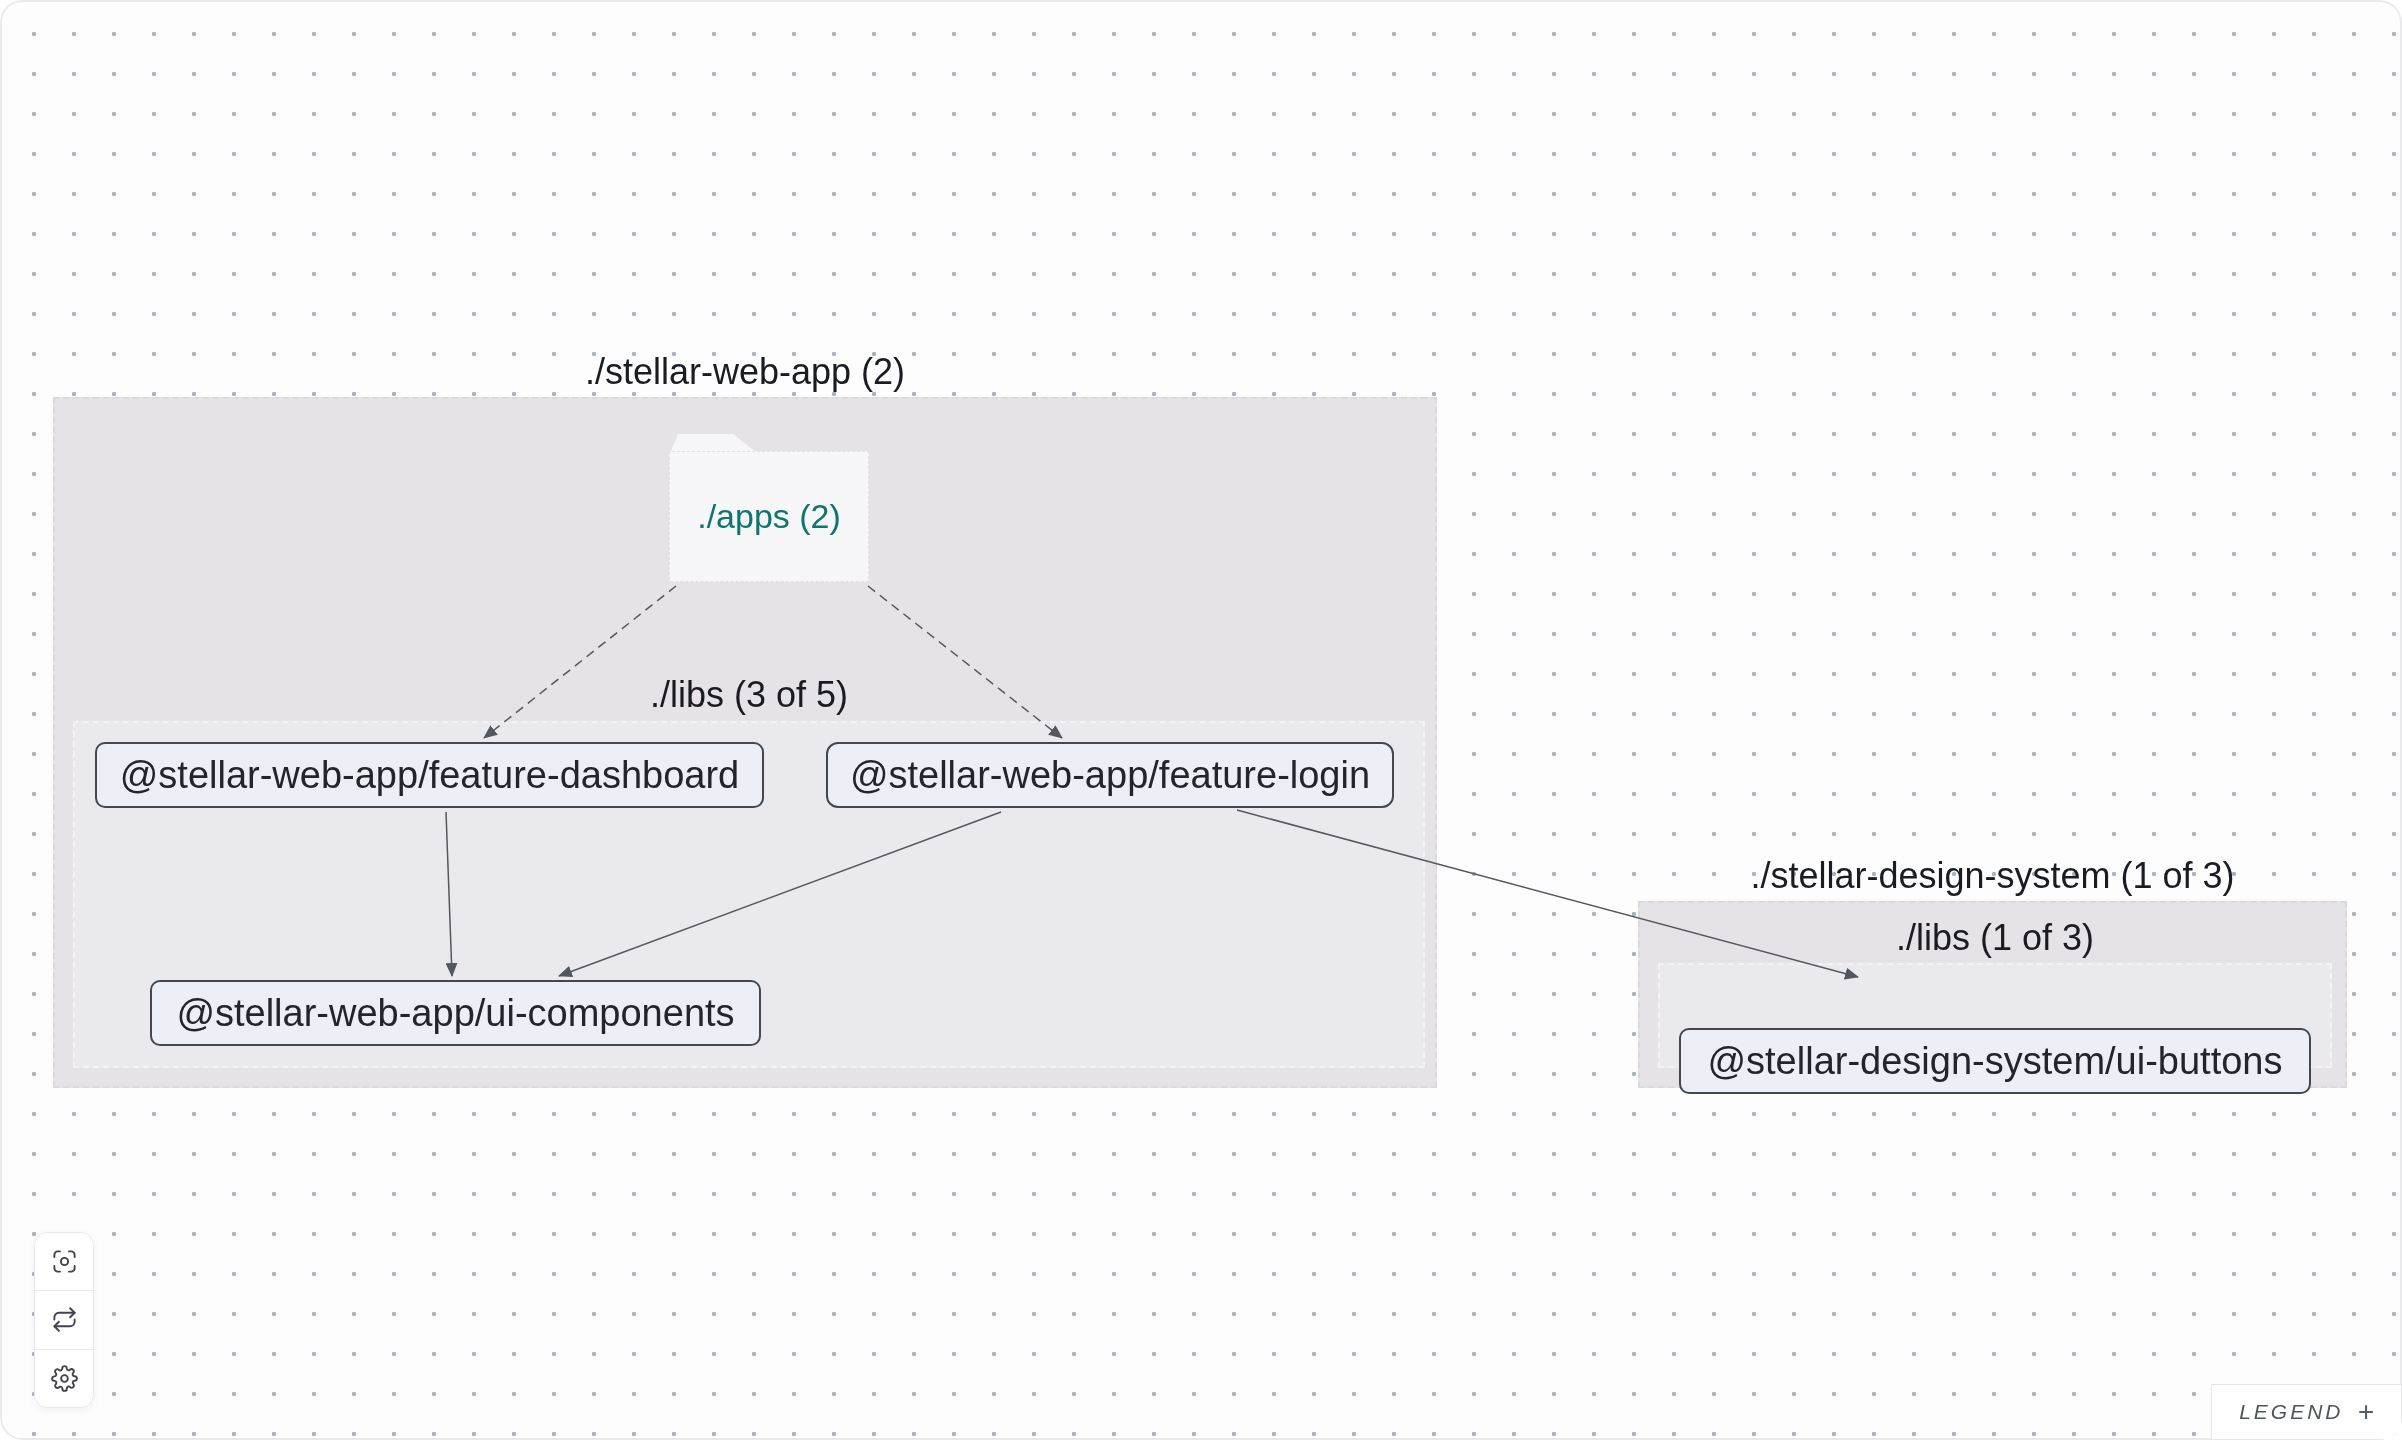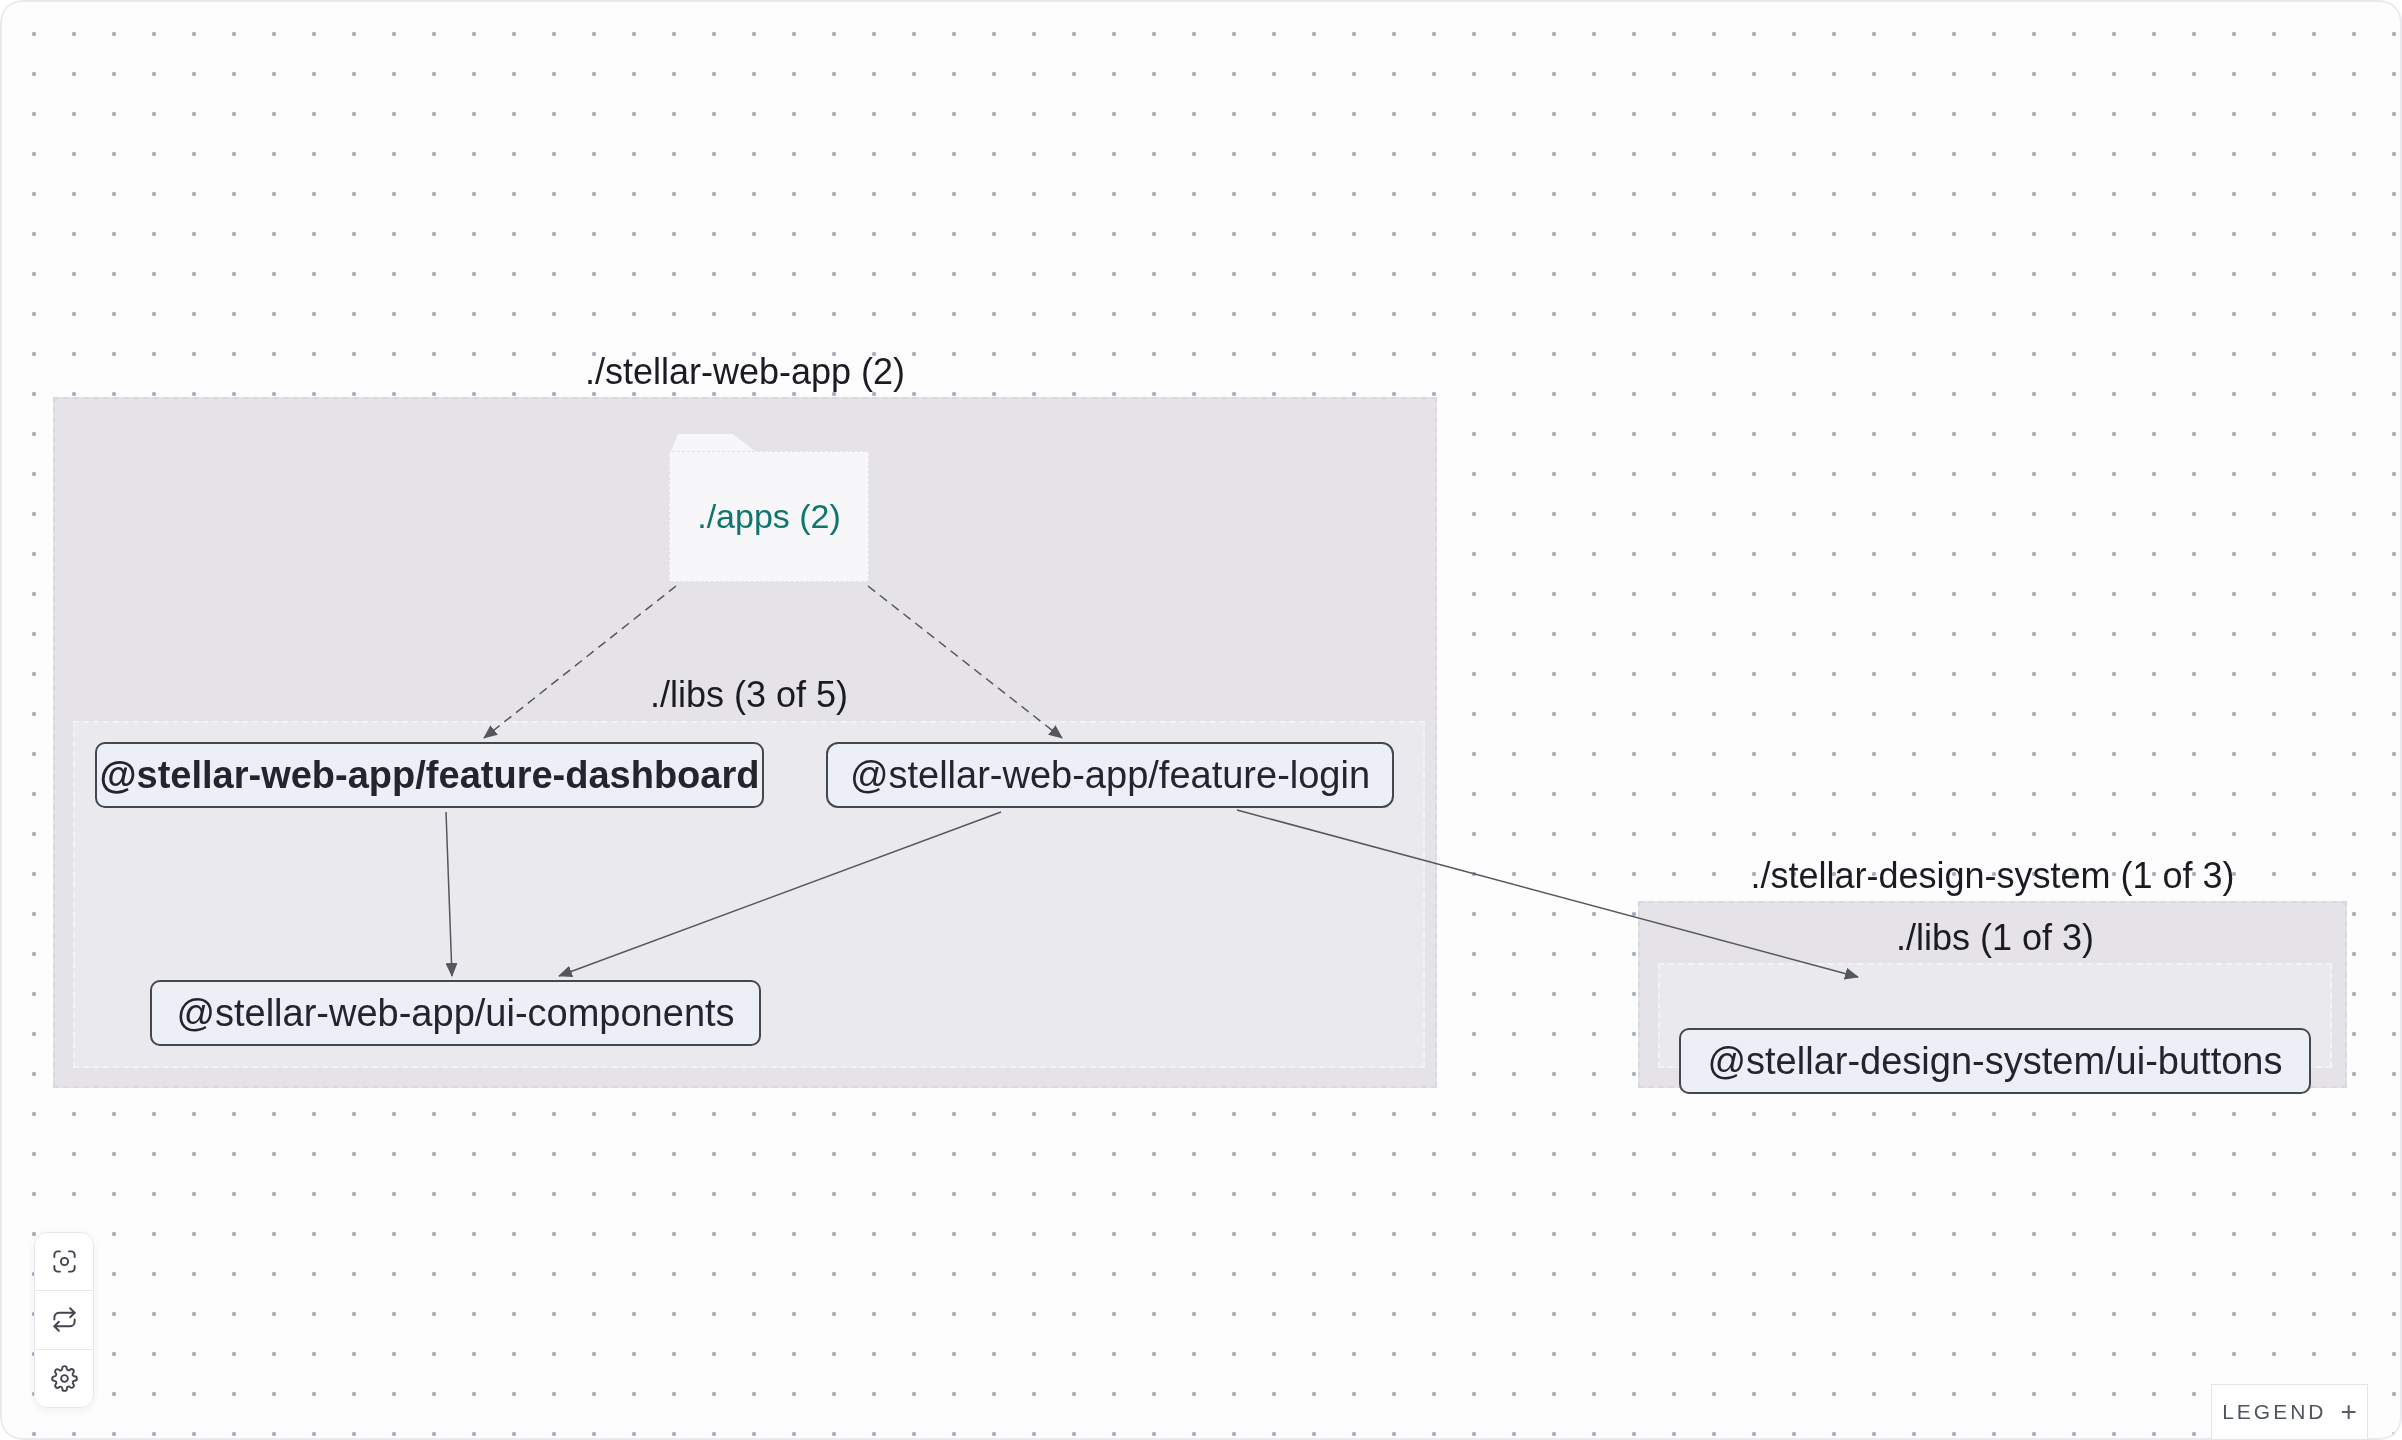--- a/index.html
+++ b/index.html
@@ -72,21 +72,21 @@
     height: 66px;
     background: #edeff7;
     border: 2px solid #45474f;
     border-radius: 10px;
     display: flex; align-items: center; justify-content: center;
     font-size: 38px;
     color: #23252c;
     white-space: nowrap;
     cursor: pointer;
   }
-  #node-feature-dashboard { left: 95px;   top: 742px; width: 669px; font-weight: bold; }
+  #node-feature-dashboard { left: 95px;   top: 742px; width: 669px; }
   #node-feature-login     { left: 826px;  top: 742px; width: 568px; border-radius: 12px; }
   #node-ui-components     { left: 150px;  top: 980px; width: 611px; }
   #node-ui-buttons        { left: 1679px; top: 1028px; width: 632px; }
 
   
   svg.edges { position: absolute; left: 0; top: 0; pointer-events: none; }
   .edge { stroke: #54575e; stroke-width: 1.5px; fill: none; }
   .edge.dashed { stroke-dasharray: 9 6; }
 
   
@@ -104,27 +104,28 @@
     flex: 1;
     display: flex; align-items: center; justify-content: center;
     background: #ffffff; border: none; cursor: pointer;
   }
   .control-btn + .control-btn { border-top: 1px solid #e9e9ee; }
   .control-btn svg { width: 27px; height: 27px; stroke: #434350; stroke-width: 1.7; fill: none; stroke-linecap: round; stroke-linejoin: round; }
 
   
   .legend {
     position: absolute; left: 2211px; top: 1384px;
-    width: 157px; height: 56px;
+    width: 191px; height: 56px;
     background: #ffffff;
     border: 1px solid #e4e4e9;
     display: flex; align-items: center; justify-content: center;
     gap: 14px;
     cursor: pointer;
     color: #4e555f;
+    font-style: italic;
   }
   .legend-label { font-size: 21px; letter-spacing: 3px; }
   .legend-plus  { font-size: 28px; font-weight: 300; line-height: 28px; color: #555c66; }
 </style>
 </head>
 <body>
 
 <div class="canvas">
 
   <div class="group" id="group-web-app"></div>

